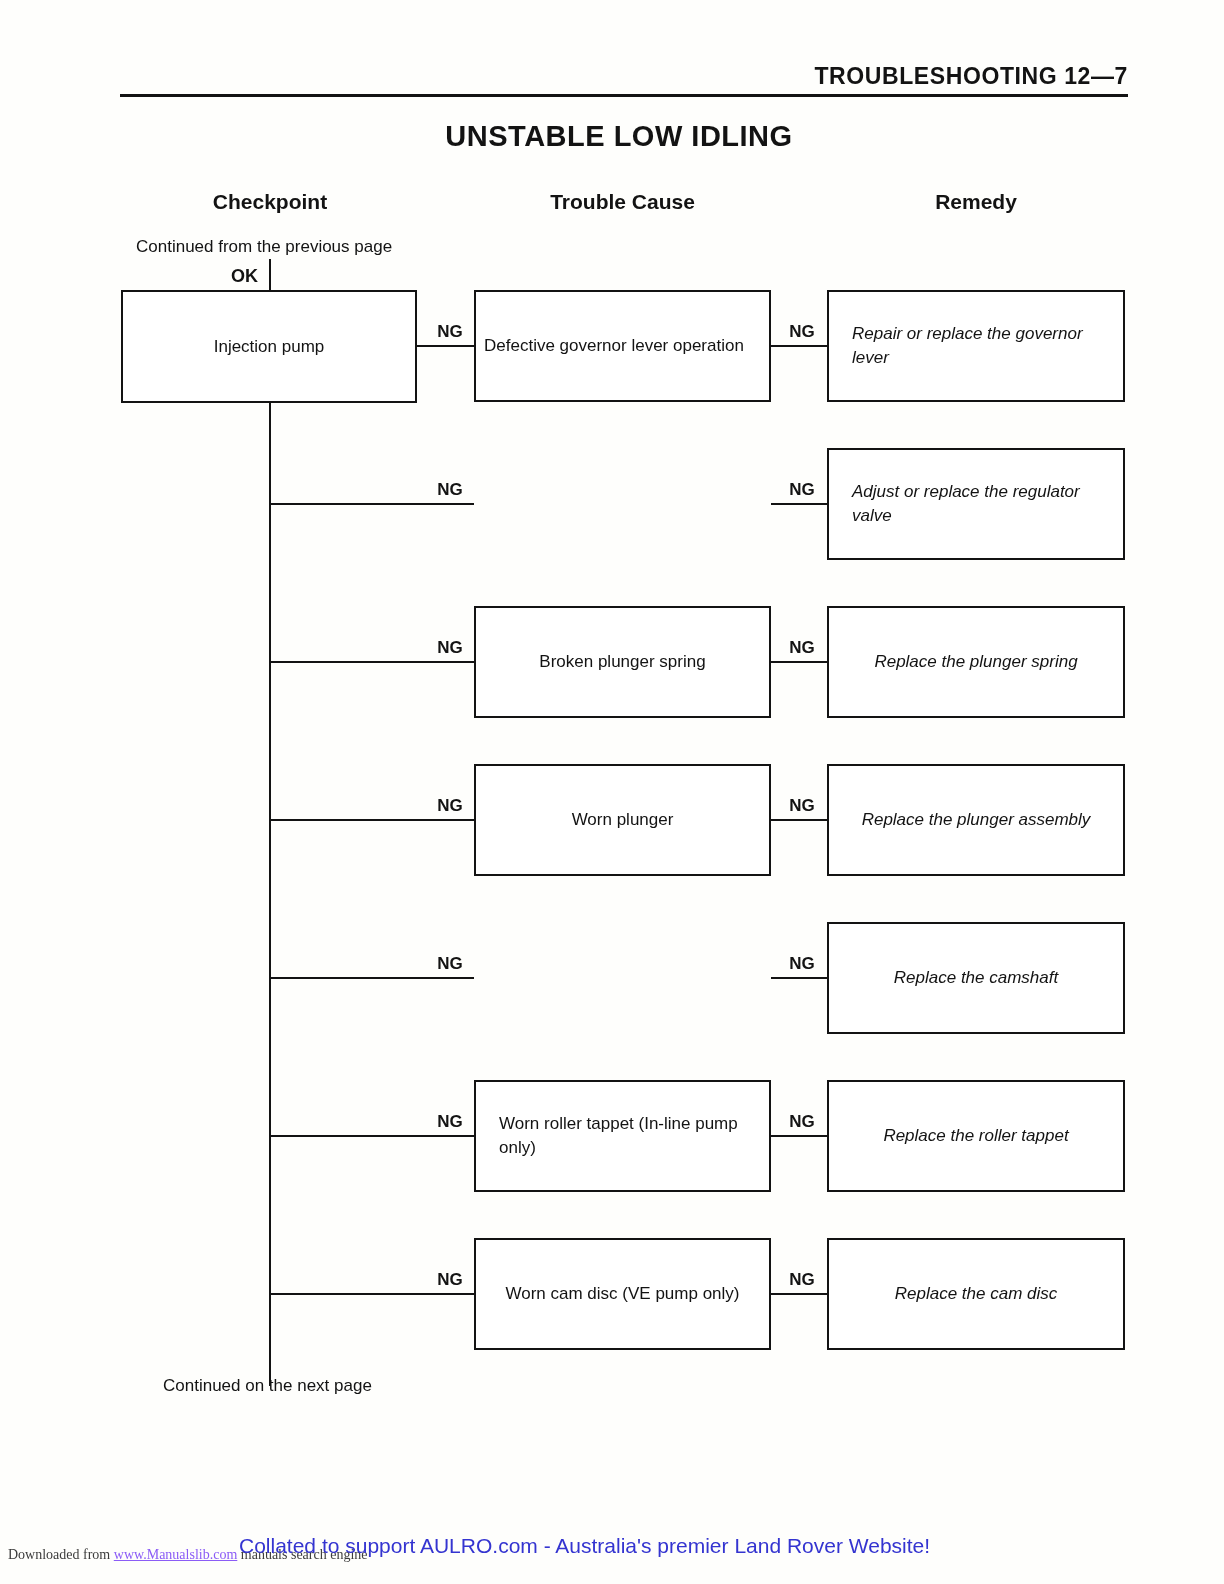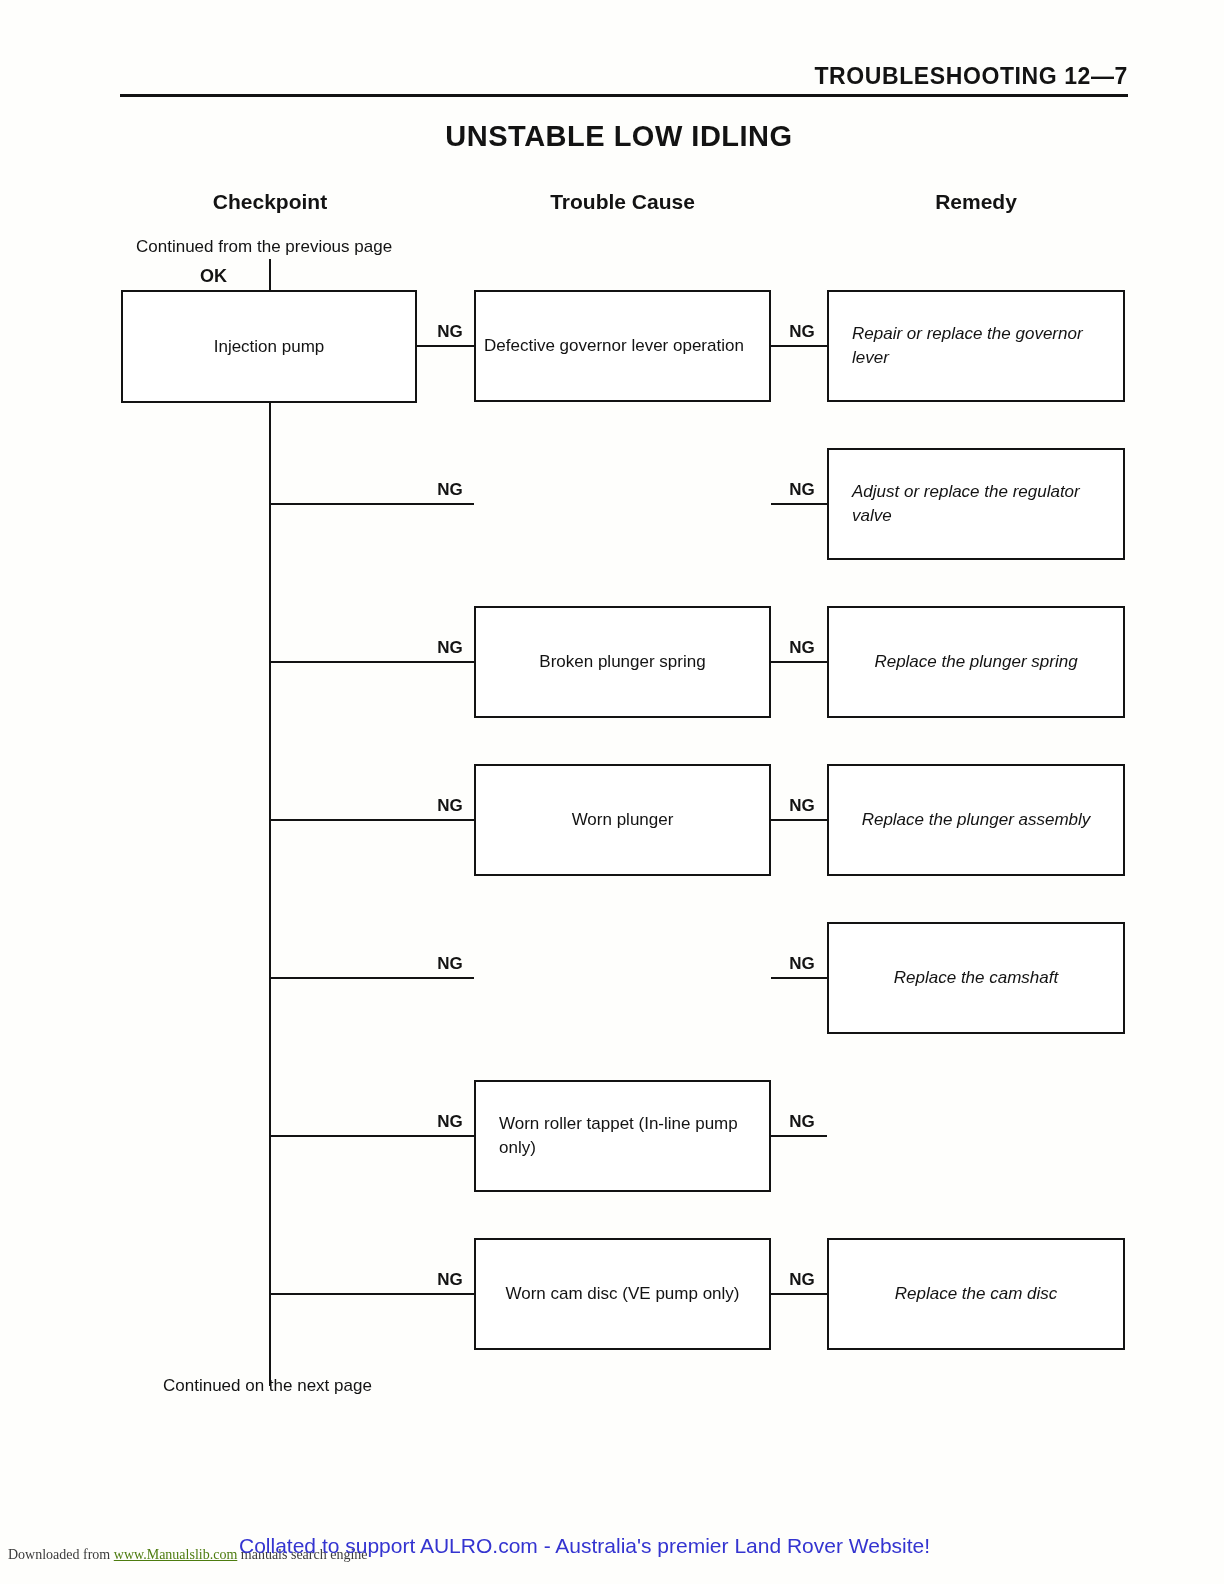--- a/index.html
+++ b/index.html
@@ -16,21 +16,21 @@
     position:absolute; top:120px; left:0; width:1224px; text-align:center;
     font-size:29px; font-weight:700; letter-spacing:0.5px; text-indent:14px;
   }
   .col-hdr { position:absolute; top:190px; font-size:21px; font-weight:700; text-align:center; }
   .col-checkpoint { left:121px; width:298px; }
   .col-cause { left:474px; width:297px; }
   .col-remedy { left:827px; width:298px; }
   .cont-from { position:absolute; left:136px; top:237px; font-size:17px; }
   .cont-next { position:absolute; left:163px; top:1376px; font-size:17px; }
   .ok-label {
-    position:absolute; left:200px; top:266px; width:58px; text-align:left;
+    position:absolute; left:200px; top:266px; width:58px; text-align:right;
     font-size:18px; font-weight:600;
   }
   .line { position:absolute; background:#131313; }
   .trunk-a { left:269px; top:259px; width:2px; height:31px; }
   .trunk-b { left:269px; top:403px; width:2px; height:983px; }
   .box {
     border:2px solid #131313; background:#fff; box-sizing:border-box;
     display:flex; align-items:center; font-size:17px; line-height:1.4;
     white-space:pre-line;
   }
@@ -126,32 +126,33 @@
     <div class="box center remedy">Replace the camshaft</div>
   </div>
 
   <div class="row" style="--top:1080px">
     <div class="conn1"></div>
     <div class="ng1">NG</div>
     <div class="box left cause">Worn roller tappet (In-line pump
 only)</div>
     <div class="conn2"></div>
     <div class="ng2">NG</div>
+    <div class="box center remedy">Replace the roller tappet</div>
   </div>
 
   <div class="row" style="--top:1238px">
     <div class="conn1"></div>
     <div class="ng1">NG</div>
     <div class="box center cause">Worn cam disc (VE pump only)</div>
     <div class="conn2"></div>
     <div class="ng2">NG</div>
     <div class="box center remedy">Replace the cam disc</div>
   </div>
 
   <div class="cont-next">Continued on the next page</div>
 
   <div class="footer-dl">
-    <span>Downloaded from </span><span class="lnk" style="color: #4d7c0f;">www.Manualslib.com</span><span> manuals search engine</span>
+    <span>Downloaded from </span><span class="lnk" style="color: #8b5cf6;">www.Manualslib.com</span><span> manuals search engine</span>
   </div>
 
   <div class="footer-aulro" style="color: rgb(52, 52, 208);">Collated to support AULRO.com - Australia's premier Land Rover Website!</div>
 
 </div>
 
 </body></html>

